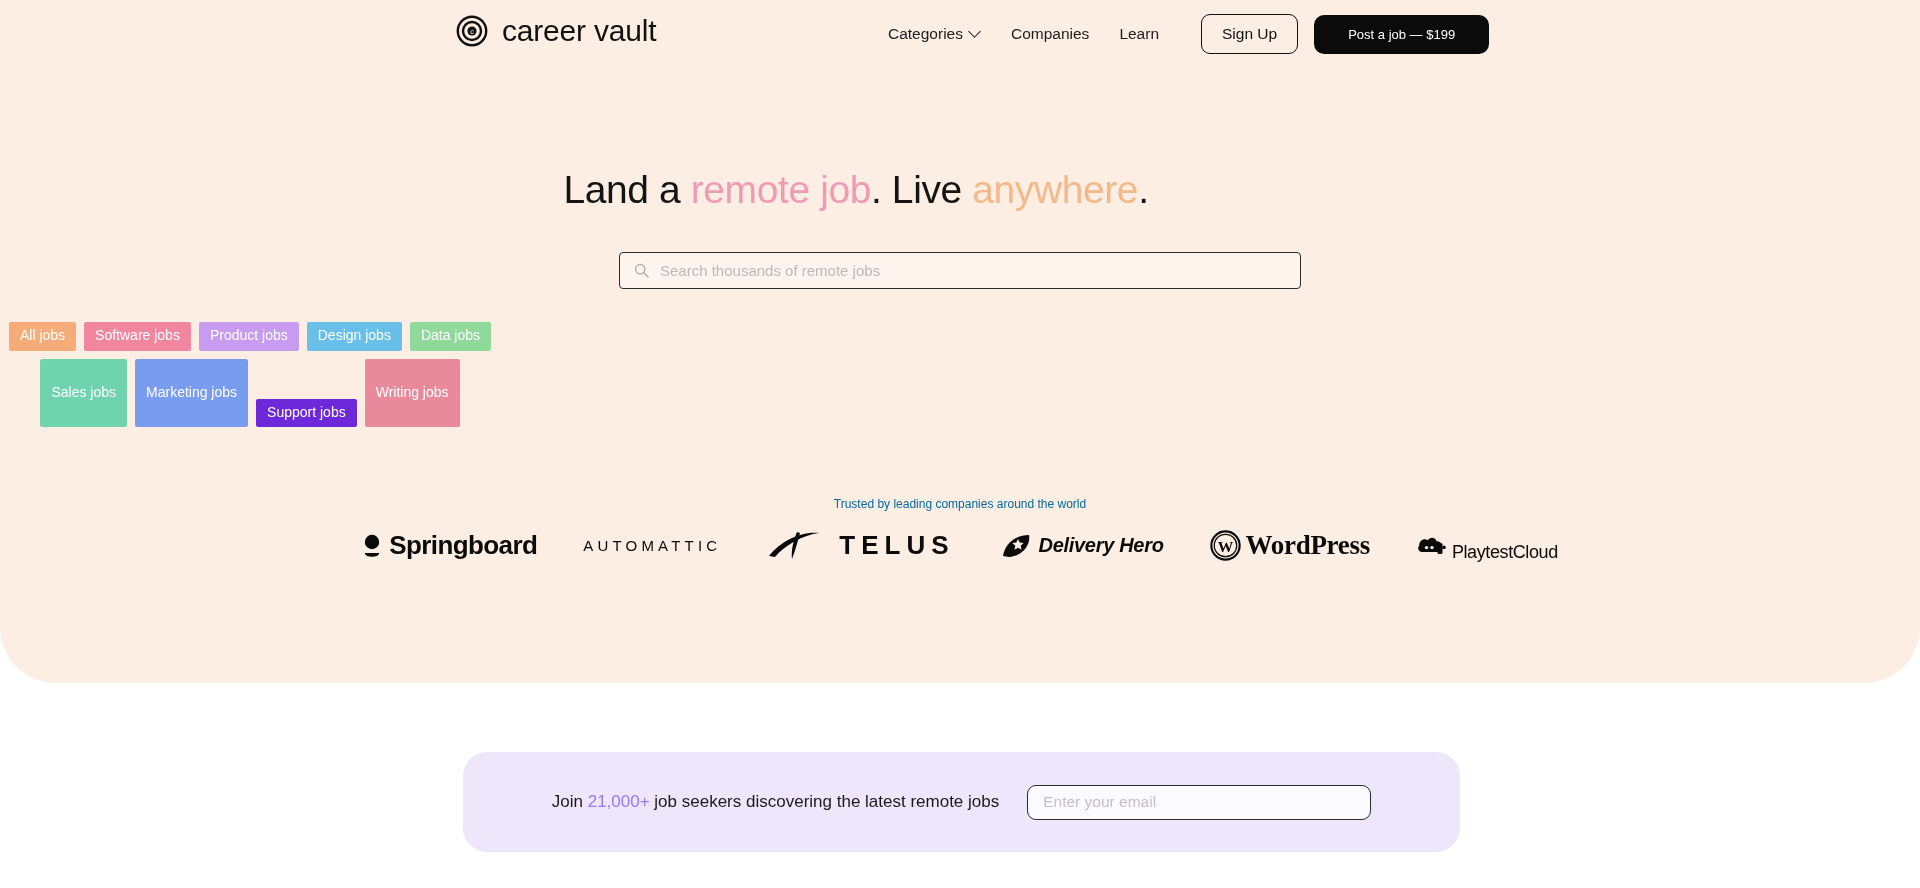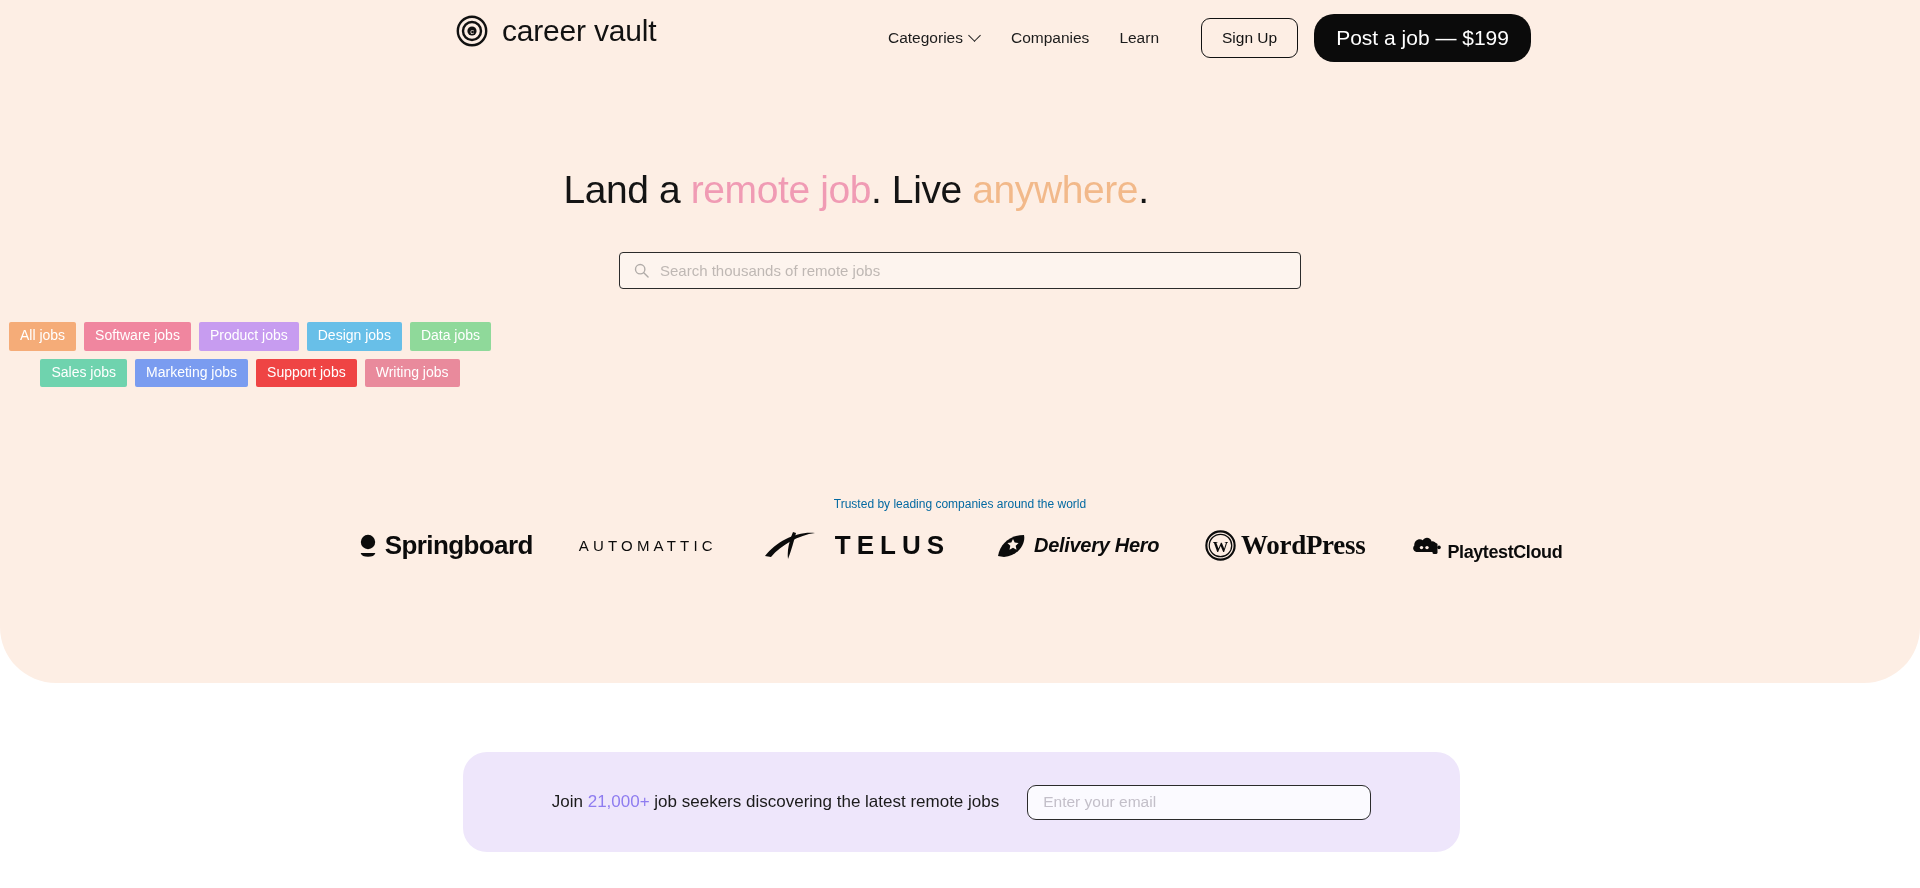--- a/index.html
+++ b/index.html
@@ -85,26 +85,26 @@
     border: 1.6px solid #111;
     border-radius: 9px;
     padding: 10px 20px;
     margin-left: 12px;
     margin-right: 16px;
     cursor: pointer;
     white-space: nowrap;
     font-family: "Liberation Sans", sans-serif;
   }
   .btn-post {
-    font-size: 21px;
+    font-size: 13px;
     color: #ffffff;
     background: #0b0b0b;
     border: none;
-    border-radius: 20px;
-    padding: 12px 22px;
+    border-radius: 10px;
+    padding: 12px 34px;
     cursor: pointer;
     white-space: nowrap;
     font-family: "Liberation Sans", sans-serif;
   }
 
   
   .headline {
     position: absolute;
     top: 168px;
     width: 1712px;
@@ -200,21 +200,21 @@
 
   .springboard { gap: 7px; }
   .springboard-txt { font-size: 26px; font-weight: bold; letter-spacing: -0.6px; }
 
   .automattic-txt {
     font-size: 15px; font-weight: 400; letter-spacing: 4.2px;
   }
   .telus-txt { font-size: 26px; font-weight: bold; letter-spacing: 6px; margin-left: 16px; }
   .dh-txt { font-size: 20px; font-weight: bold; font-style: italic; letter-spacing: -0.3px; margin-left: 6px; }
   .wp-txt { font-family: "Liberation Serif", serif; font-size: 27px; font-weight: bold; letter-spacing: -0.3px; margin-left: 5px; }
-  .ptc-txt { font-size: 18px; font-weight: bold; letter-spacing: -0.4px; margin-left: 6px; margin-top: 14px; }
+  .ptc-txt { font-size: 18px; font-weight: normal; letter-spacing: -0.4px; margin-left: 6px; margin-top: 14px; }
 
   
   .newsletter {
     position: absolute;
     top: 752px;
     left: 463px;
     width: 997px;
     height: 100px;
     background: #eee6fb;
     border-radius: 24px;
@@ -291,21 +291,21 @@
 
   <div class="pills">
     <div class="pills-inner" id="pills-inner">
         <button class="pill" style="background: rgb(245, 172, 120);">All jobs</button>
         <button class="pill" style="background: rgb(240, 134, 159);">Software jobs</button>
         <button class="pill" style="background: rgb(199, 156, 240);">Product jobs</button>
         <button class="pill" style="background: rgb(104, 191, 232);">Design jobs</button>
         <button class="pill" style="background: rgb(143, 217, 154);">Data jobs</button>
         <button class="pill" style="background: rgb(111, 211, 174);">Sales jobs</button>
         <button class="pill" style="background: rgb(122, 156, 240);">Marketing jobs</button>
-        <button class="pill" style="background: #ef4444;">Support jobs</button>
+        <button class="pill" style="background: #6d28d9; margin-top: 40px;">Support jobs</button>
         <button class="pill" style="background: rgb(233, 138, 156);">Writing jobs</button>
       </div>
   </div>
 
   <div class="trusted">Trusted by leading companies around the world</div>
 
   <div class="logos">
 
     <div class="logo springboard">
       <svg width="20" height="26" viewBox="0 0 20 26">

